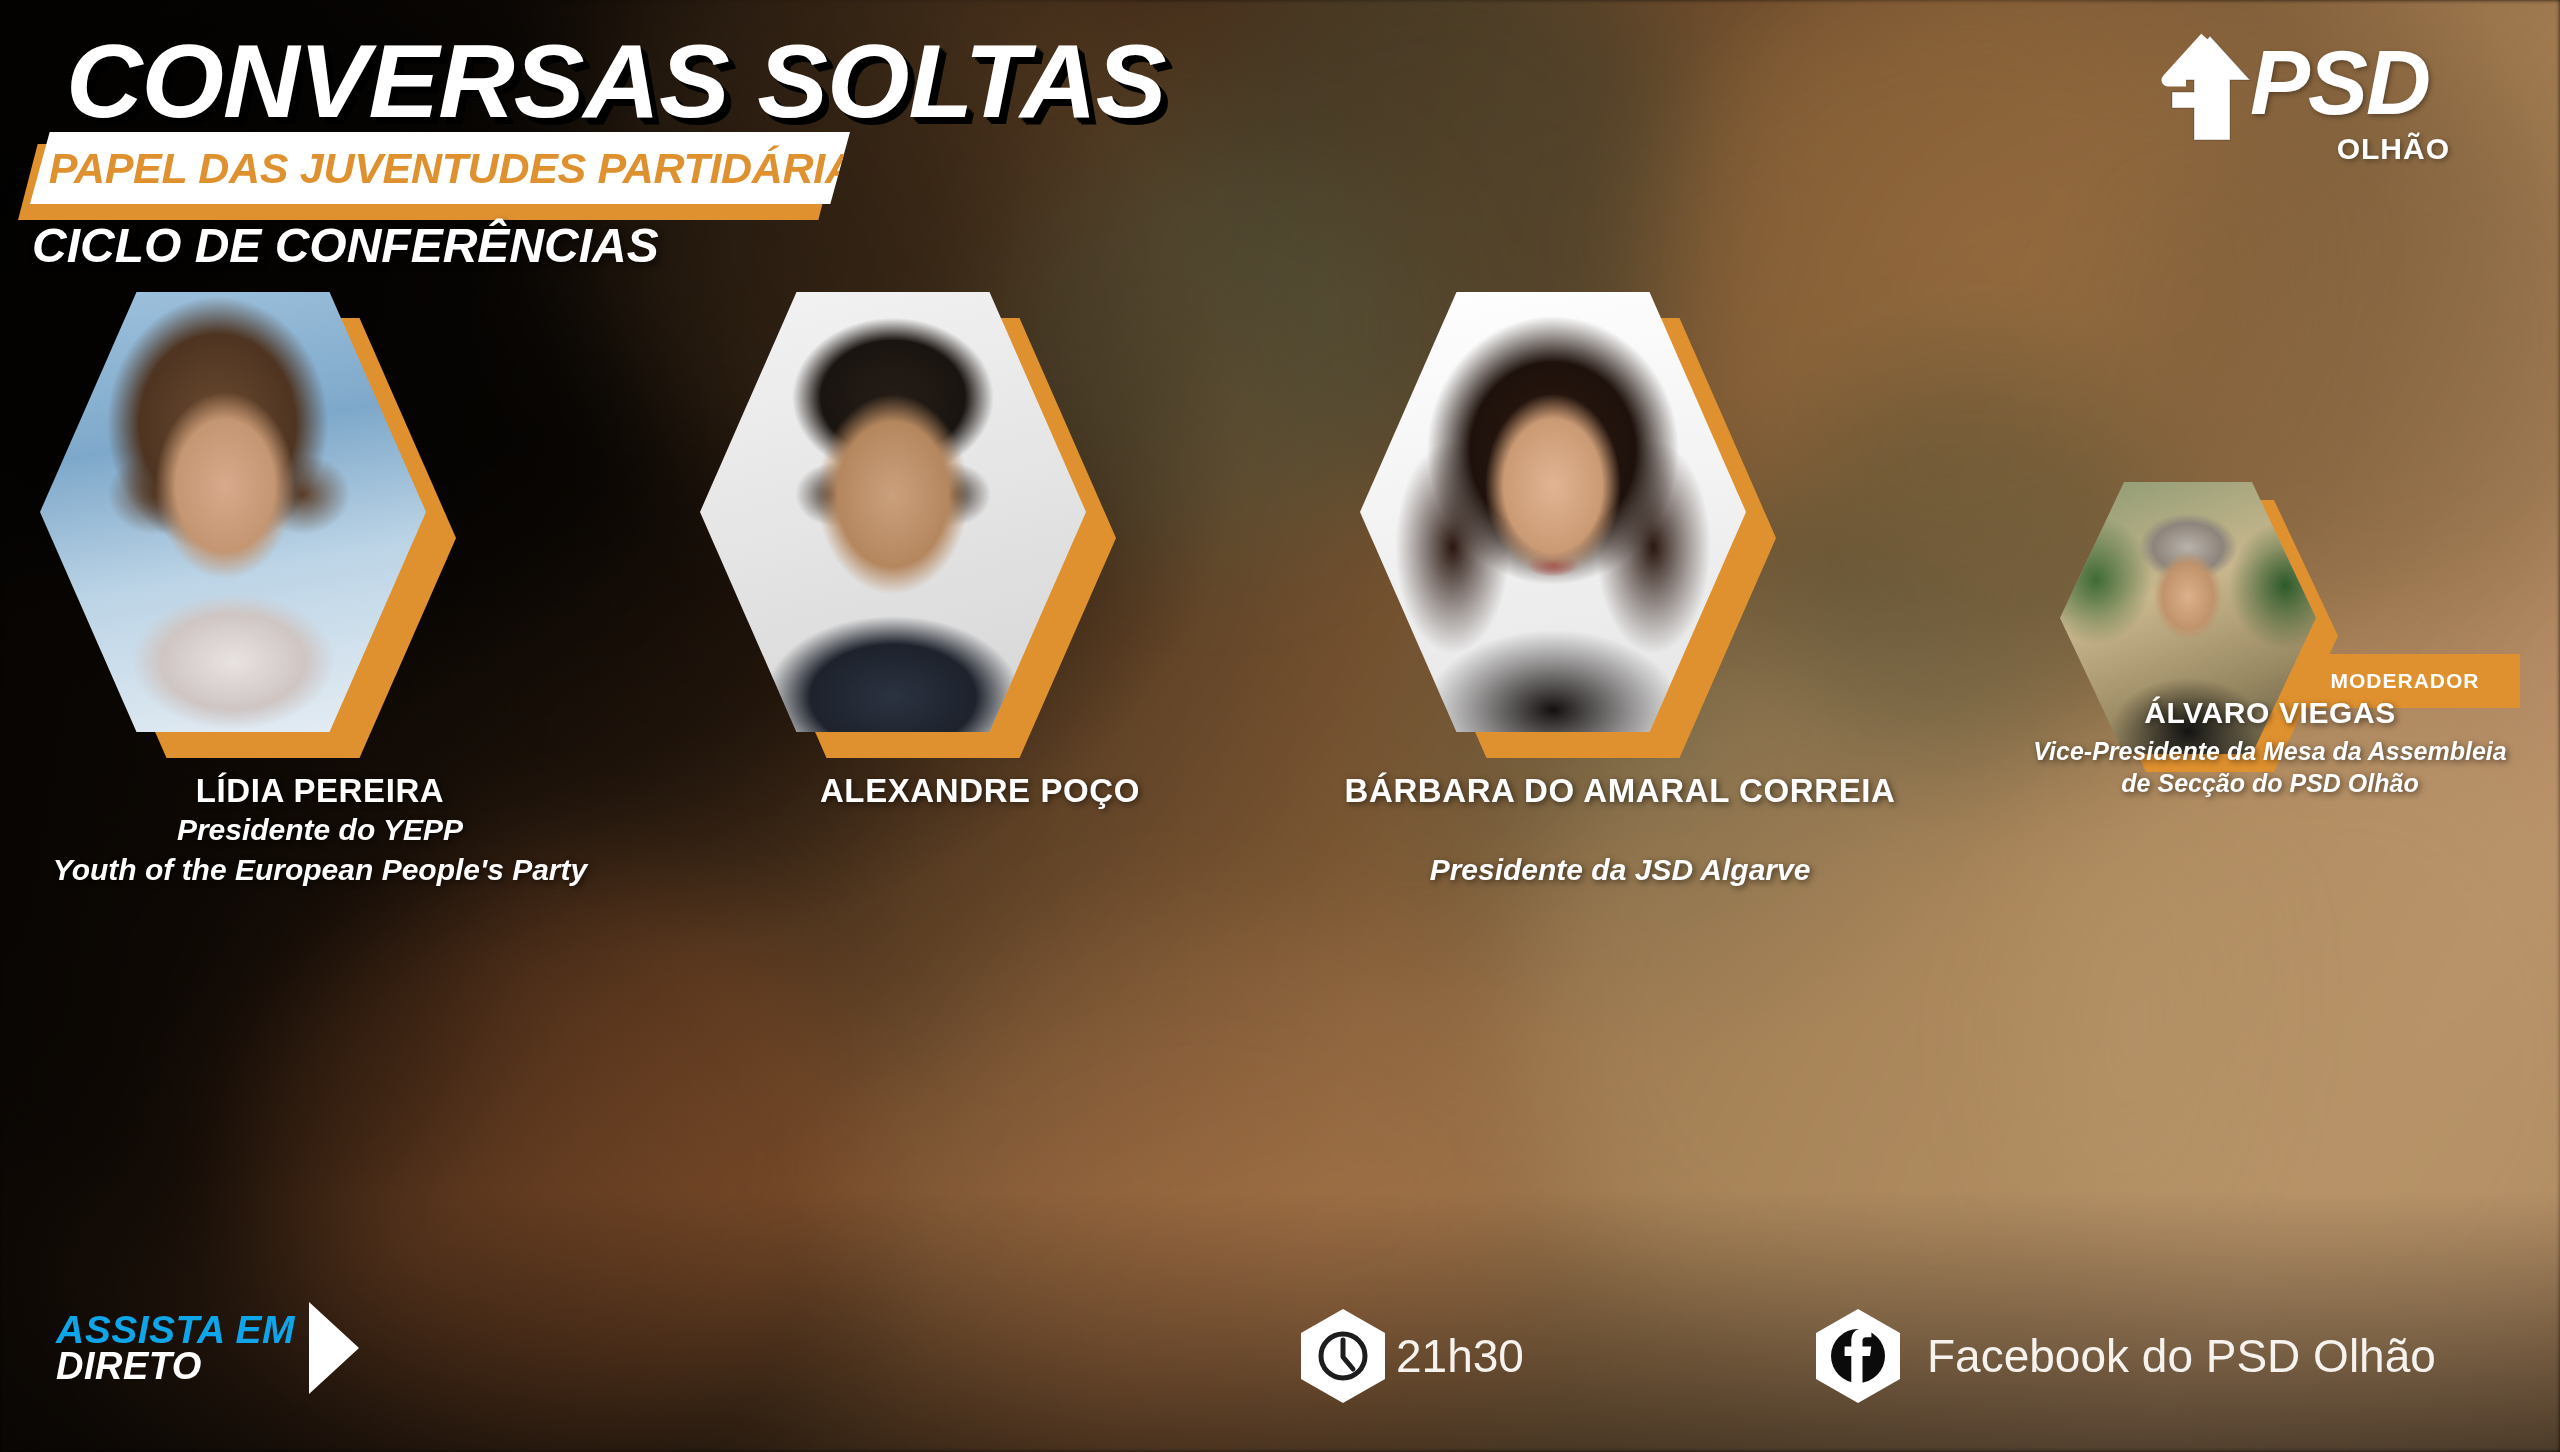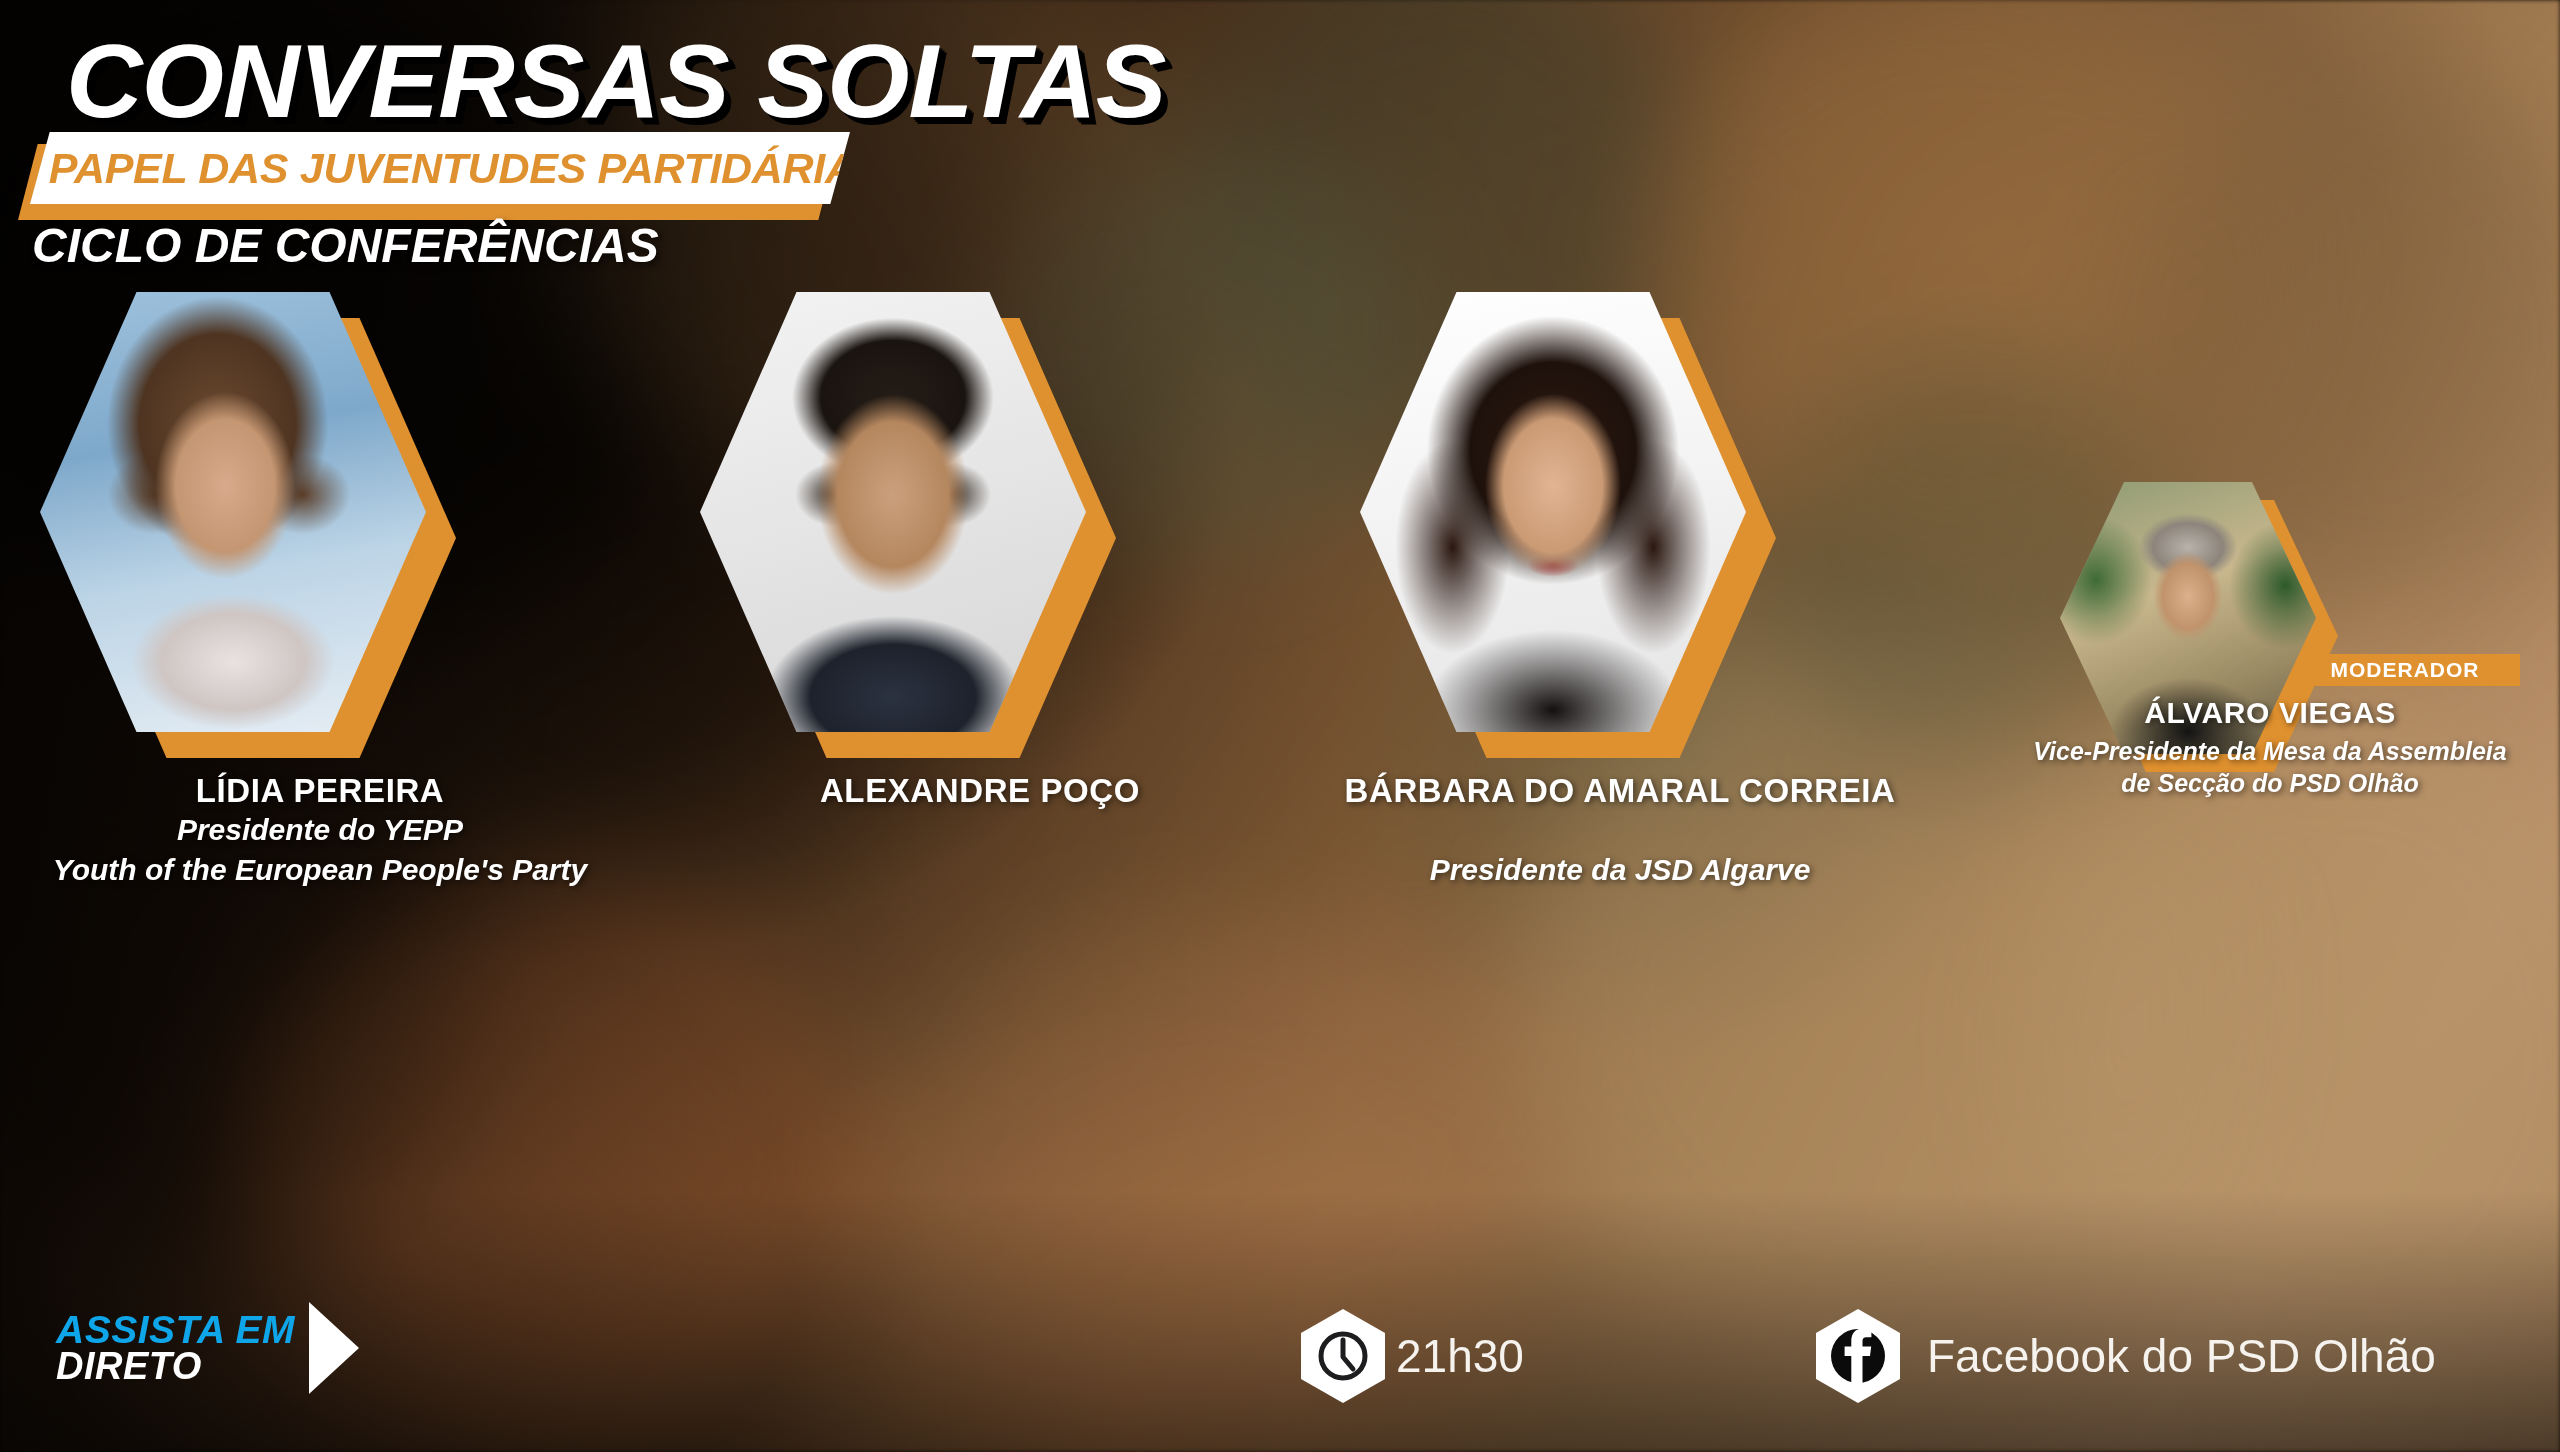--- a/index.html
+++ b/index.html
@@ -233,20 +233,32 @@
 
   <div class="subtitle-wrap">
     <div class="subtitle-shadow"></div>
     <div class="subtitle-band">
       <span class="subtitle-text">O PAPEL DAS JUVENTUDES PARTIDÁRIAS</span>
     </div>
   </div>
 
   <div class="title-third">CICLO DE CONFERÊNCIAS</div>
 
+  <div class="logo">
+    <div class="logo-row">
+      <span class="logo-arrow">
+        <svg width="110" height="112" viewBox="0 0 110 112">
+          <path d="M60 4 L100 48 L80 48 L80 108 L44 108 L44 76 L22 76 L22 60 L44 60 L44 48 L20 48 Z" fill="#ffffff" stroke="rgba(0,0,0,0.18)" stroke-width="1.5"></path>
+          <path d="M56 6 L18 48 L36 48" fill="none" stroke="#ffffff" stroke-width="13" stroke-linejoin="round"></path>
+        </svg>
+      </span>
+      <span class="logo-psd">PSD</span>
+    </div>
+    <span class="logo-city">OLHÃO</span>
+  </div>
 
   <div class="speakers">
 
     <div class="hex-card" style="left:40px; top:0; width:420px; height:470px;">
       <div class="hex-accent" style="left:30px; top:26px; width:386px; height:440px;"></div>
       <div class="hex-photo" style="left:0; top:0; width:386px; height:440px;">
         <div class="ph ph1"></div>
       </div>
     </div>
     <div class="spk-name" style="left:0; top:480px; width:640px;">LÍDIA PEREIRA</div>
@@ -269,21 +281,21 @@
     </div>
     <div class="spk-name" style="left:1330px; top:480px; width:580px;">BÁRBARA DO AMARAL CORREIA</div>
     <div class="spk-role" style="left:1330px; top:560px; width:580px;">Presidente da JSD Algarve</div>
 
     <div class="hex-card" style="left:2060px; top:190px; width:300px; height:290px;">
       <div class="hex-accent" style="left:22px; top:18px; width:256px; height:272px;"></div>
       <div class="hex-photo" style="left:0; top:0; width:256px; height:272px;">
         <div class="ph ph4"></div>
       </div>
     </div>
-    <div class="mod-badge" style="left:2290px; top:362px; width:230px; height:32px;">
+    <div class="mod-badge" style="left:2290px; top:362px; width:230px; height:54px;">
       <span>MODERADOR</span>
     </div>
     <div class="spk-name" style="left:2020px; top:404px; width:500px; font-size:30px;">ÁLVARO VIEGAS</div>
     <div class="spk-role" style="left:2000px; top:444px; width:540px; font-size:25px;">Vice-Presidente da Mesa da Assembleia</div>
     <div class="spk-role" style="left:2000px; top:476px; width:540px; font-size:25px;">de Secção do PSD Olhão</div>
   </div>
 
   <div class="bottom">
 
     <div class="live-block">

